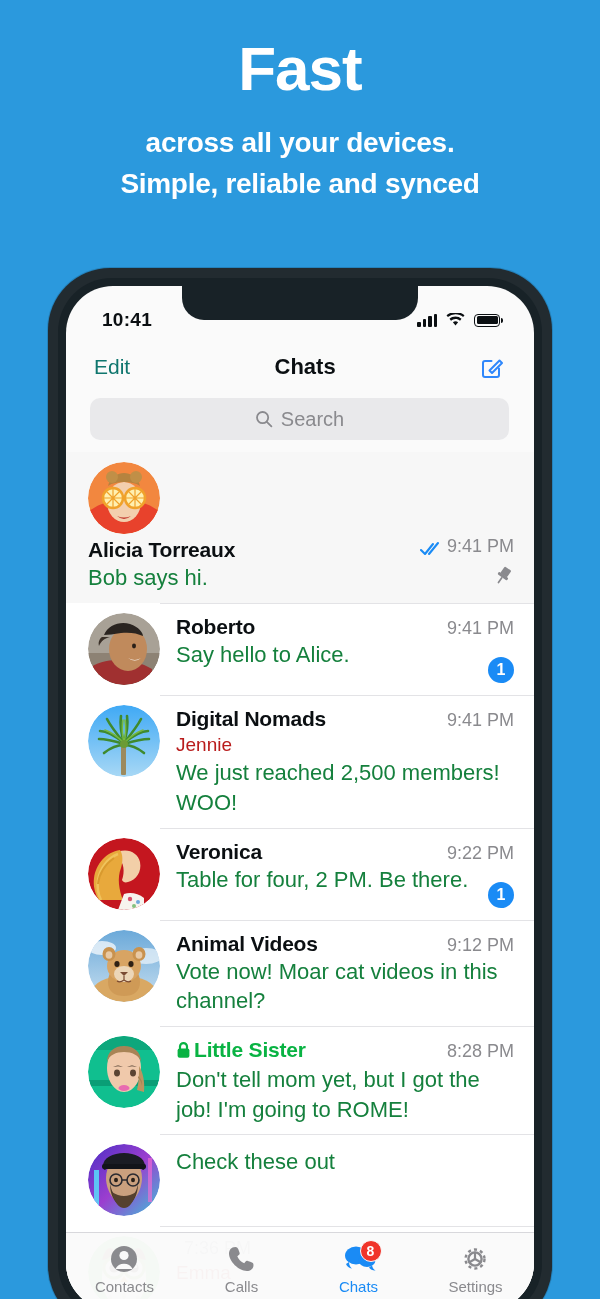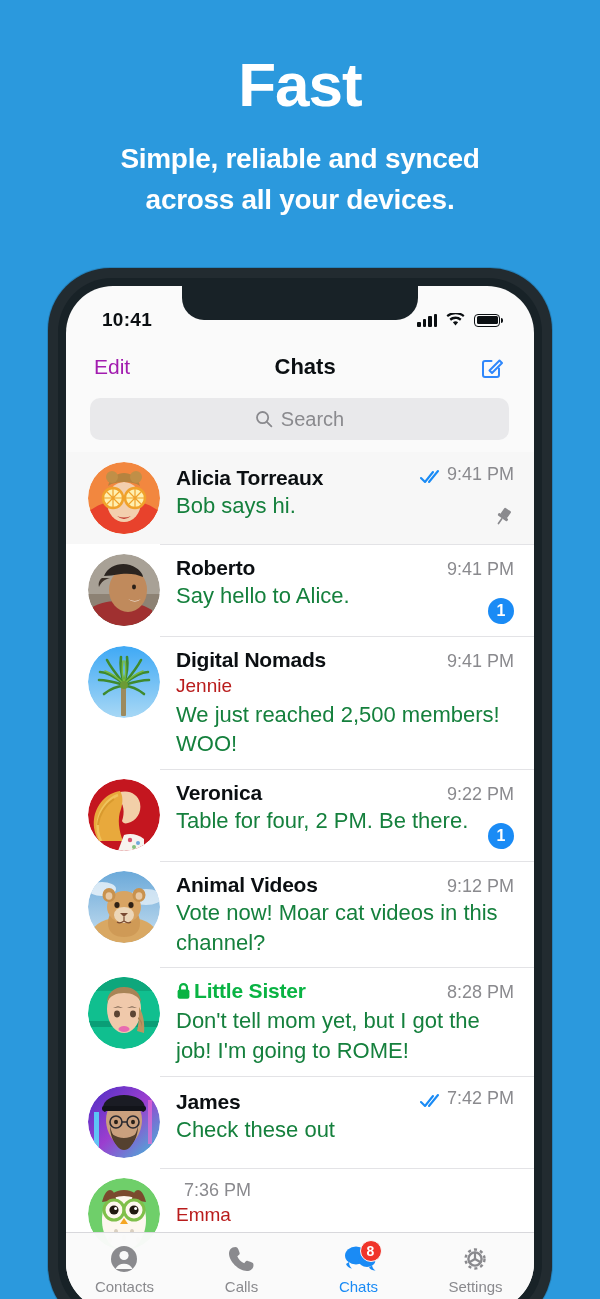--- a/index.html
+++ b/index.html
@@ -5,21 +5,21 @@
   * { margin:0; padding:0; box-sizing:border-box; }
   html,body { width:600px; height:1299px; }
   body {
     background:#2b99dd;
     font-family:"Liberation Sans", sans-serif;
     overflow:hidden;
     position:relative;
   }
 
   
-  .hero { width:600px; padding-top:52px; text-align:center; }
+  .hero { width:600px; padding-top:36px; text-align:center; }
   .hero-title {
     color:#ffffff;
     font-size:62px;
     font-weight:bold;
     letter-spacing:-1px;
     line-height:1.05;
   }
   .hero-sub {
     color:#ffffff;
     font-size:28px;
@@ -100,41 +100,41 @@
     width:2.2px; height:5px; background:#0b0f12; border-radius:0 2px 2px 0;
   }
   .battery span { display:block; width:100%; height:100%; background:#0b0f12; border-radius:1.5px; }
 
   
   .navbar {
     height:50px;
     display:flex; align-items:center; justify-content:space-between;
     padding:0 28px;
   }
-  .nav-edit { color:#a21caf; font-size:21px; }
+  .nav-edit { color:#0f766e; font-size:21px; }
   .nav-title { font-size:22px; font-weight:bold; color:#0b0f12; }
   .compose-icon { width:26px; height:26px; position:relative; }
 
   
   .searchwrap { padding:6px 25px 12px 24px;text-align:right; }
   .searchbar {
     height:42px; background:#e9e9eb; border-radius:10px;
     display:flex; align-items:center; justify-content:center; gap:8px;
   }
   .search-ph { color:#8a8a8e; font-size:20px; }
 
   
   .chatlist { position:relative; }
   .chatrow {
     display:flex;
     padding:10px 20px 10px 22px;
     position:relative;
     background:#ffffff;
   }
-  .chatrow.pinned { background:#f7f7f7; }
+  .chatrow.pinned { background:#f7f7f7;flex-direction:column; }
   .chatrow + .chatrow::before {
     content:"";
     position:absolute; left:94px; right:0; top:0;
     height:1px; background:#e3e3e6;
   }
   .chatrow.pinned::after {
     content:"";
     position:absolute; left:0; right:0; bottom:-1px;
     height:1px; background:#e3e3e6;
   }
@@ -202,22 +202,22 @@
     padding:0 5px;
     border:1.5px solid #fafafa;
   }
 </style>
 </head>
 <body>
 
 <div class="hero">
   <div class="hero-title">Fast</div>
   <div class="hero-sub">
+    <div>across all your devices.</div>
     <div>Simple, reliable and synced</div>
-    <div>across all your devices.</div>
   </div>
 </div>
 
 <div class="phone">
  <div class="phone-inner">
   <div class="screen">
 
     <div class="notch"></div>
 
     <div class="statusbar">
@@ -532,30 +532,20 @@
       <circle cx="28" cy="36" r="6"></circle>
                     <circle cx="45" cy="36" r="6"></circle>
                     <path d="M34 36h5"></path>
                   </g>
       <ellipse cx="28" cy="36" rx="2" ry="2.2" fill="#2a2018"></ellipse>
       <ellipse cx="45" cy="36" rx="2" ry="2.2" fill="#2a2018"></ellipse>
       </g>
               </svg>
             </div>
             <div class="rowbody">
-              <div class="rowtop">
-                <div class="rowname">James</div>
-                <div class="rowmeta">
-                  <svg width="22" height="16" viewBox="0 0 22 16">
-  <path d="M1 9l4 4 8-10" fill="none" stroke="#1a8bf5" stroke-width="2.1" stroke-linecap="round" stroke-linejoin="round"></path>
-  <path d="M9 13l9-11" fill="none" stroke="#1a8bf5" stroke-width="2.1" stroke-linecap="round"></path>
-</svg>
-                  <span class="rowtime">7:42 PM</span>
-                </div>
-              </div>
               <div class="preview">Check these out</div>
             </div>
           </div>
           <div class="chatrow">
             <div class="avatar">
               <svg viewBox="0 0 72 72" xmlns="http://www.w3.org/2000/svg">
                 <defs>
                   <clipPath id="cS">
                     <circle cx="36" cy="36" r="36"></circle>
                   </clipPath>

